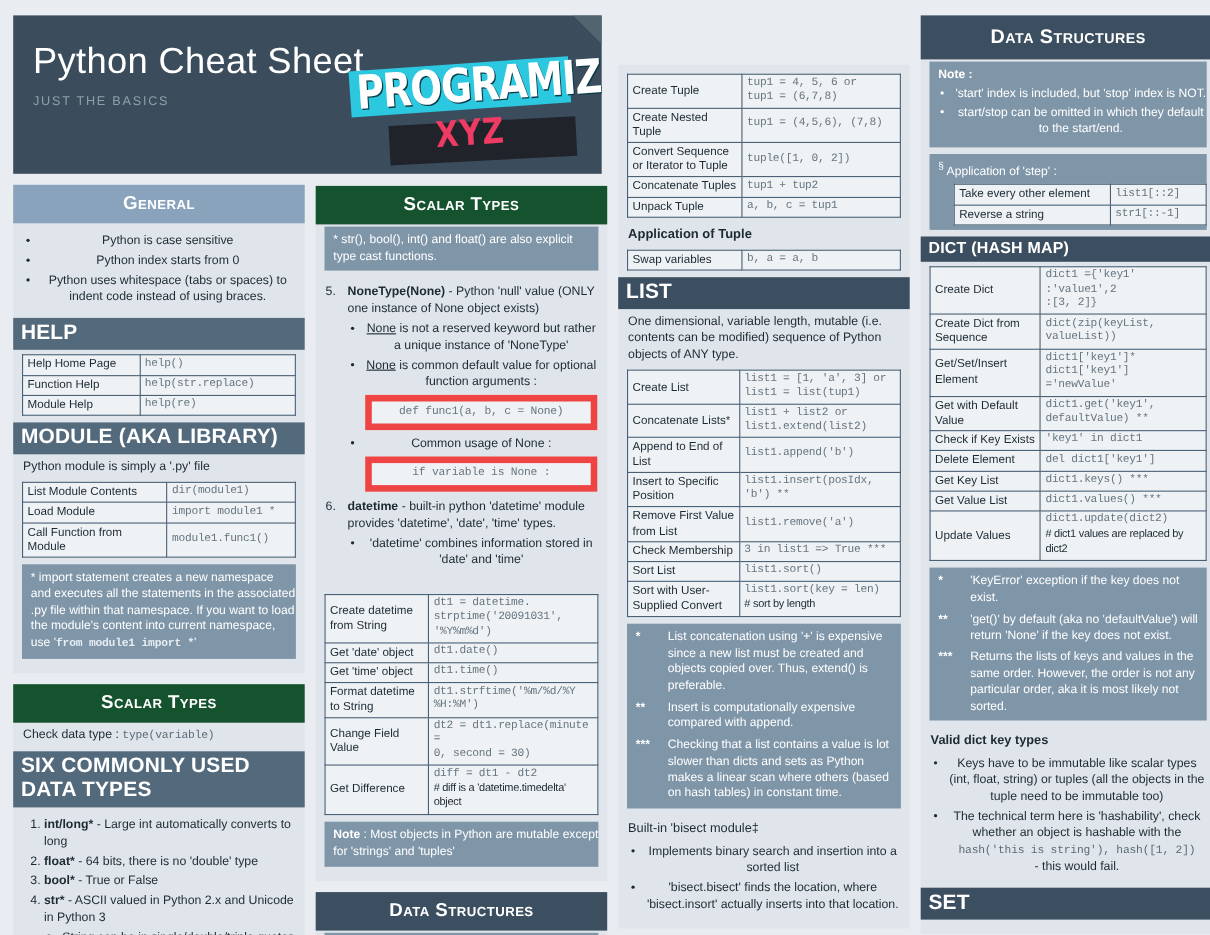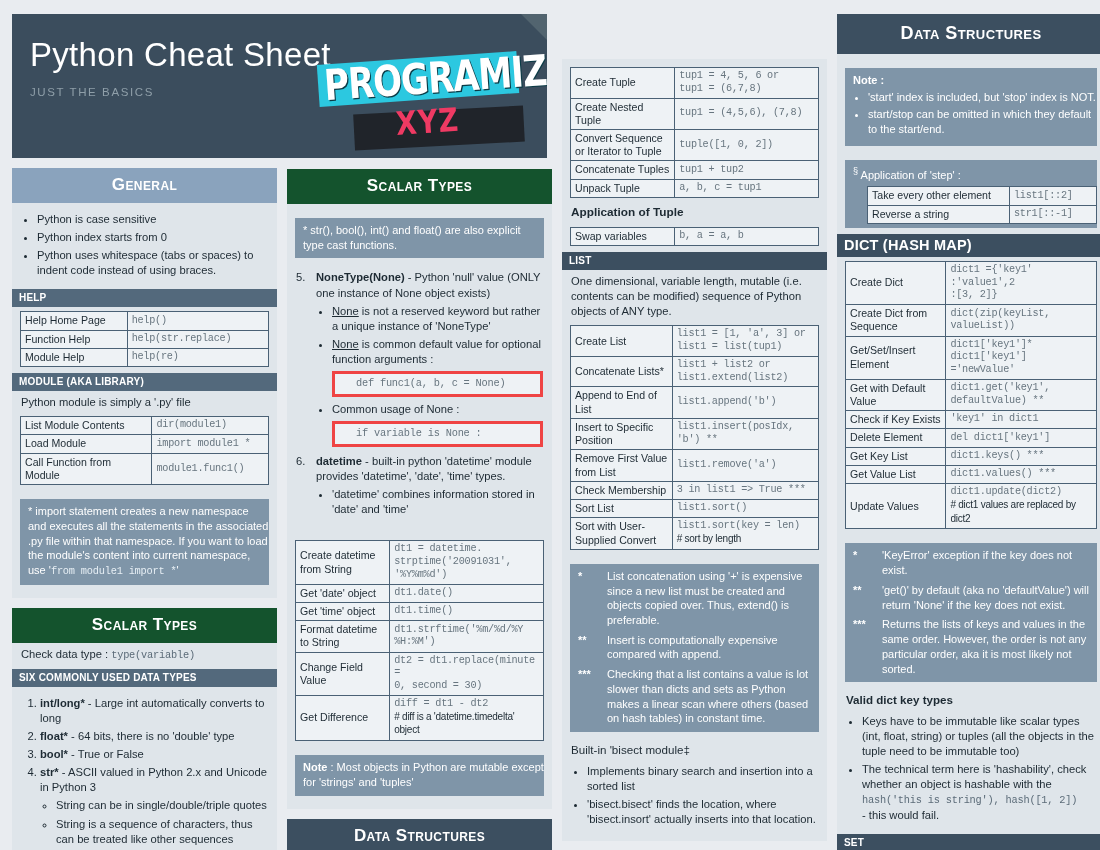--- a/index.html
+++ b/index.html
@@ -80,46 +80,46 @@
     font-size:17px;font-weight:bold;letter-spacing:.4px;
     padding:7px 0 8px 0;
     font-variant:small-caps;
     text-transform:capitalize;
   }
   .bighead.lt{background:#8aa3bd;}
   .bighead.dk{background:#3c4f60;}
 
   .subhead{
     background:#53697c;color:#fff;
-    font-size:10px;font-weight:bold;
+    font-size:19px;font-weight:bold;
     padding:3px 7px 4px 7px;
     letter-spacing:.2px;
     margin-top:4px;
   }
   .subhead.dark{background:#3c4f60;}
 
   .body{padding:6px 9px 2px 9px;font-size:11.2px;line-height:1.35;}
 
   ul{margin:3px 0 5px 0;padding-left:16px;}
-  ul li{margin-bottom:3px;}
+  ul li{margin-bottom:3px;text-align:center;}
   ul.tight li{margin-bottom:17px;}
   ol{margin:3px 0 4px 0;padding-left:19px;}
   ol li{margin-bottom:3px;}
 
   .mono{font-family:"Liberation Mono", monospace;color:#5b6b78;font-size:10.3px;letter-spacing:-.2px;}
 
   
   .note{
     background:#7f95a8;color:#ffffff;
     padding:5px 0 6px 8px;
     font-size:11px;line-height:1.34;
-    margin:14px 8px 6px 8px;
+    margin:2px 8px 6px 8px;
   }
   .note b{color:#fff;}
-  .note .mono{color:#e6eef4;}
+  .note .mono{color:#e6eef4;font-weight:bold;}
   .note ul{padding-left:15px;margin:2px 0 0 0;}
   .note .fnrow{display:flex;gap:7px;margin-bottom:5px;}
   .note .fnmark{flex:0 0 22px;text-align:left;font-weight:bold;}
   .note .fntext{flex:1;}
 
   
   table{border-collapse:collapse;width:calc(100% - 16px);margin:4px 8px 6px 8px;background:#eef2f5;}
   td{
     border:1px solid #4a6175;
     padding:2px 4px;
@@ -128,21 +128,21 @@
     line-height:1.25;
   }
   td.lbl{background:#eef2f5;color:#1d2a33;width:43%;}
   td.val{background:#eef2f5;font-family:"Liberation Mono", monospace;color:#67757f;font-size:10.2px;letter-spacing:-.25px;}
   td.val .cmt{font-family:"Liberation Sans", sans-serif;color:#1d2a33;font-size:10px;}
 
   .plain{padding:4px 9px 2px 9px;font-size:11.2px;line-height:1.35;}
   .plain b{font-weight:normal;}
 
   .codebox{
-    border:3px solid #ef4444;background:#eef2f5;
+    border:6px solid #ef4444;background:#eef2f5;
     font-family:"Liberation Mono", monospace;color:#67757f;
     font-size:10.3px;letter-spacing:-.2px;
     padding:3px 21px;margin:4px 0 5px 0;line-height:1.35;
   }
   .u{text-decoration:underline;}
 </style>
 </head>
 <body>
 
 <div class="page">

